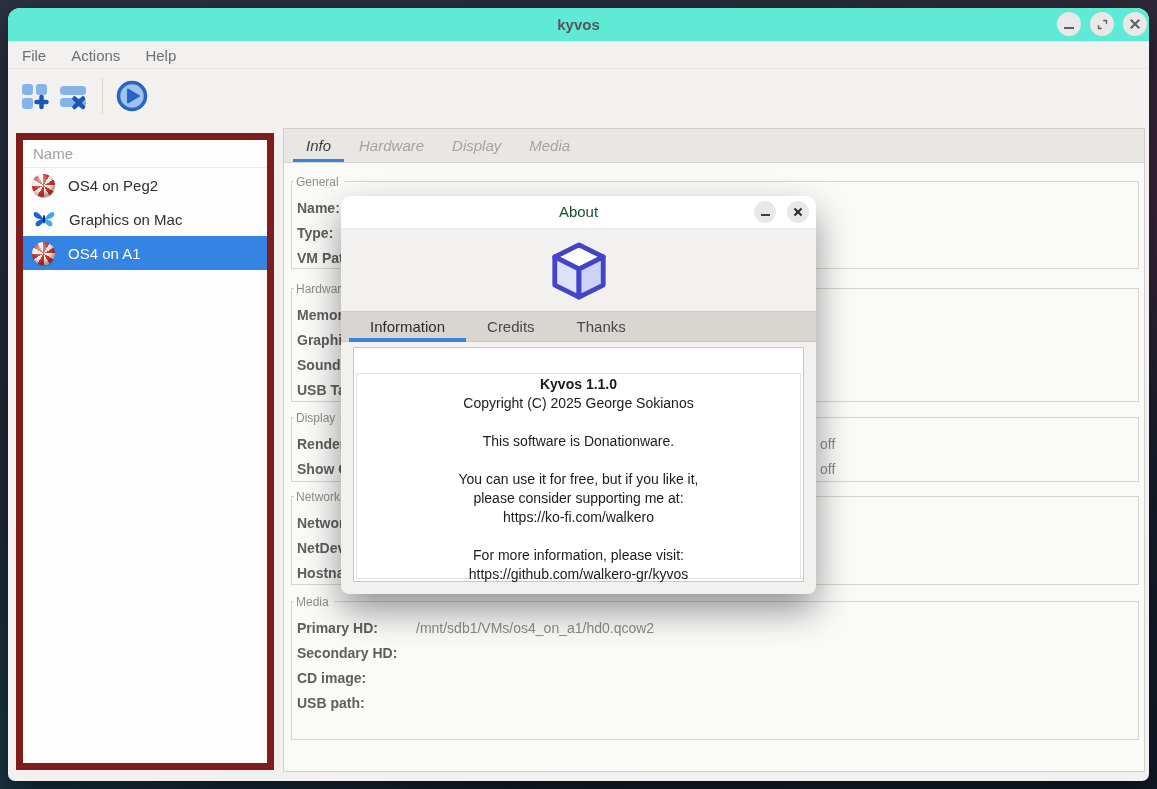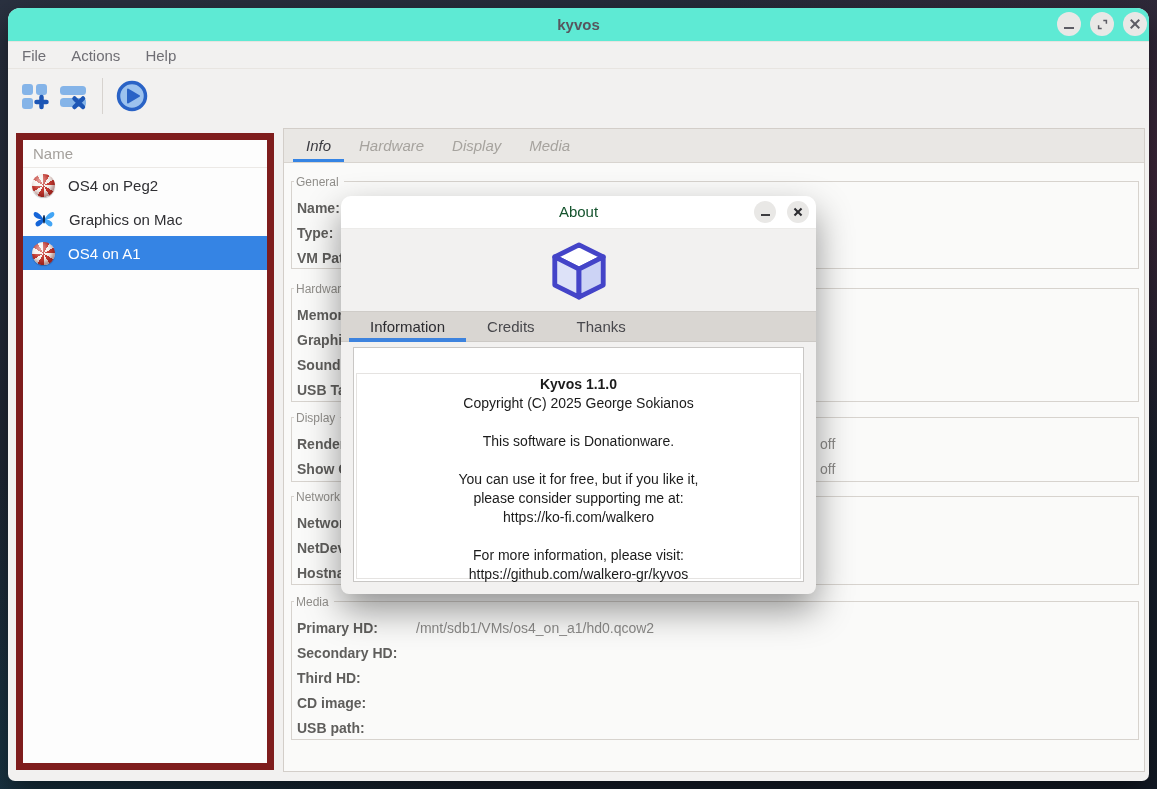--- a/index.html
+++ b/index.html
@@ -232,24 +232,20 @@
         <div class="rows">
           <div class="row">
             <span class="label">Primary HD:</span>
             <span class="value">/mnt/sdb1/VMs/os4_on_a1/hd0.qcow2</span>
           </div>
           <div class="row">
             <span class="label">Secondary HD:</span>
             <span class="value"></span>
           </div>
           <div class="row">
-            <span class="label">Third HD:</span>
-            <span class="value"></span>
-          </div>
-          <div class="row">
             <span class="label">CD image:</span>
             <span class="value"></span>
           </div>
           <div class="row">
             <span class="label">USB path:</span>
             <span class="value"></span>
           </div>
         </div>
       </div>
     </div>

